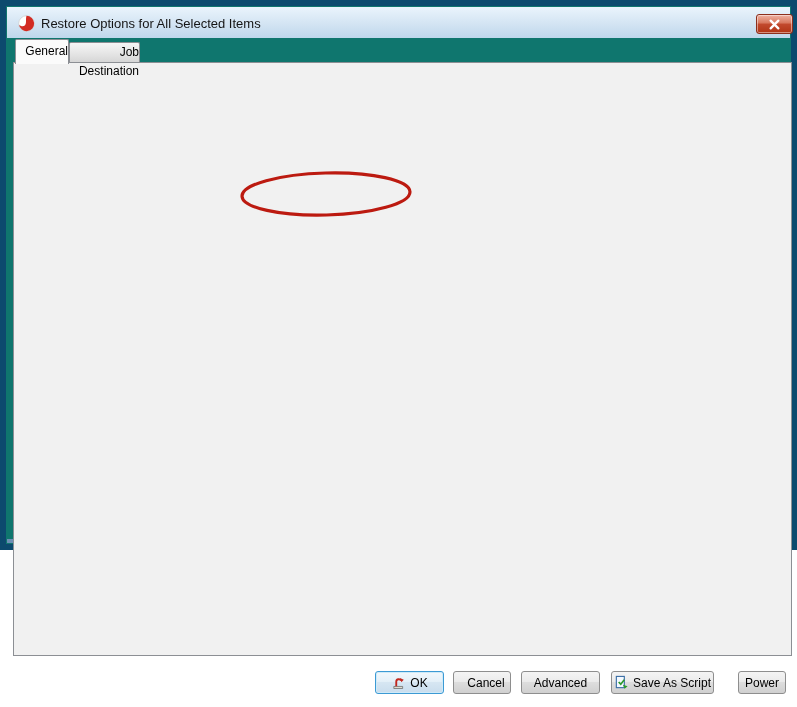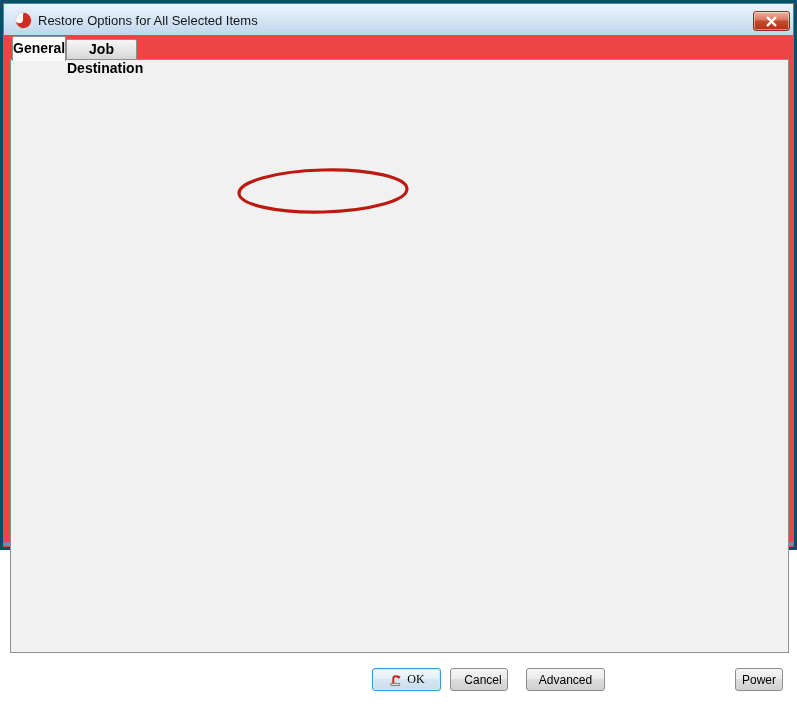--- a/index.html
+++ b/index.html
@@ -1,38 +1,38 @@
 <!DOCTYPE html>
 <html><head>
 <meta charset="utf-8">
 <style>
   * { box-sizing: border-box; margin: 0; padding: 0; }
   html,body { width:797px; height:707px; overflow:hidden; }
   body { font-family:"Liberation Sans", sans-serif; font-size:12px; color:#000; }
 
   .window{ position:relative; width:797px; height:550px;
-    background:#ef4444; border:3px solid #0c4a6e; }
+    background:#0f766e; border:6px solid #0c4a6e; }
   .bottom-edge{ position:absolute; left:1px; right:1px; bottom:1px; height:4px;
     background:#6d8fb5; }
 
   
   .titlebar{ position:absolute; left:1px; top:1px; right:1px; height:31px;
     background:linear-gradient(#eaf4fc,#d3e4f3 55%,#bed7ec); }
   .app-icon{ position:absolute; left:11px; top:8px; width:17px; height:17px; }
   .title-text{ position:absolute; left:34px; top:9px; font-size:13px; color:#151515; }
   .close-btn{ position:absolute; left:749px; top:7px; width:37px; height:20px;
     background:linear-gradient(#efb2a3,#d7765c 45%,#c24a2e 50%,#b03415);
     border:1px solid #8c2f1d; border-radius:3px;
     display:flex; align-items:center; justify-content:center; cursor:pointer;
     box-shadow: inset 0 0 0 1px rgba(255,255,255,.45); }
   .close-btn svg{ width:11px; height:11px; }
 
   
   .tab{ position:absolute; border:1px solid #8c8f94; border-bottom:none;
-    border-radius:2px 2px 0 0; text-align:center; font-size:14px; cursor:pointer;font-weight:bold; }
+    border-radius:2px 2px 0 0; text-align:right; font-size:12px; cursor:pointer; }
   .tab.active{ left:9px; top:33px; width:54px; height:25px; background:#fbfbfb;
     z-index:6; line-height:23px; }
   .tab.inactive{ left:63px; top:36px; width:71px; height:20px;
     background:linear-gradient(#f6f6f6,#e4e4e4 60%,#d6d6d6); z-index:2; line-height:19px; }
 
   
   .page{ position:absolute; left:7px; top:56px; width:779px; height:594px;
     background:#f1f1f1; border:1px solid #8c8f94; z-index:1; }
 
   .label{ position:absolute; white-space:nowrap; }
@@ -166,32 +166,40 @@
   <div class="groupbox" style="left:18px; top:472px; width:761px; height:111px;">
     <span class="legend">Virtual Machine Restore Options</span>
   </div>
   <div class="checkbox" style="left:52px; top:495px;"></div>
   <span class="cb-label" style="left:73px; top:496px;">Power ON Virtual Machine after restore</span>
   <div class="checkbox" style="left:52px; top:527px;"></div>
   <span class="cb-label focused" style="left:73px; top:528px;">Unconditionally overwrite VM and VHDs in destination path</span>
   <div class="checkbox" style="left:52px; top:558px;"></div>
   <span class="cb-label" style="left:73px; top:559px;">Register Virtual Machine with Failover Cluster</span>
 
-  <div class="btn default" style="left:369px; width:69px;font-family:Liberation Serif, serif;">
+  <div class="btn default" style="left:369px; width:69px;">
     <svg viewBox="0 0 16 16">
       <path d="M3 12.2h9.4v2.2H3z" fill="#dedccf" stroke="#5a5a5a" stroke-width="0.7"></path>
       <path d="M5.6 12V7.2c0-3.2 4.2-3.4 5.4-1.2" stroke="#c1271e" stroke-width="2" fill="none"></path>
       <path d="M9.6 3.2l4 1.8-2.6 2.6z" fill="#c1271e"></path>
     </svg>
     <span>OK</span>
   </div>
   <div class="btn" style="left:447px; width:58px;padding-left:8px;">
     <span>Cancel</span>
   </div>
-  <div class="btn" style="left:515px; width:79px;margin-left:8px;">
+  <div class="btn" style="left:515px; width:79px;">
     <span>Advanced</span>
+  </div>
+  <div class="btn" style="left:605px; width:103px;">
+    <svg viewBox="0 0 16 16">
+      <rect x="2.5" y="1.5" width="8.5" height="12" fill="#f4f9ff" stroke="#3a6ea5" stroke-width="1.2"></rect>
+      <path d="M5 7.5l2.2 2.3L11 5" stroke="#2c9a2c" stroke-width="1.8" fill="none"></path>
+      <path d="M9.5 10.5l5 1.6-3.2 2.6z" fill="#2c9a2c"></path>
+    </svg>
+    <span>Save As Script</span>
   </div>
   <div class="btn" style="left:732px; width:48px;">
     <span>Power</span>
   </div>
 
   <div class="bottom-edge"></div>
 </div>
 
 </body></html>

